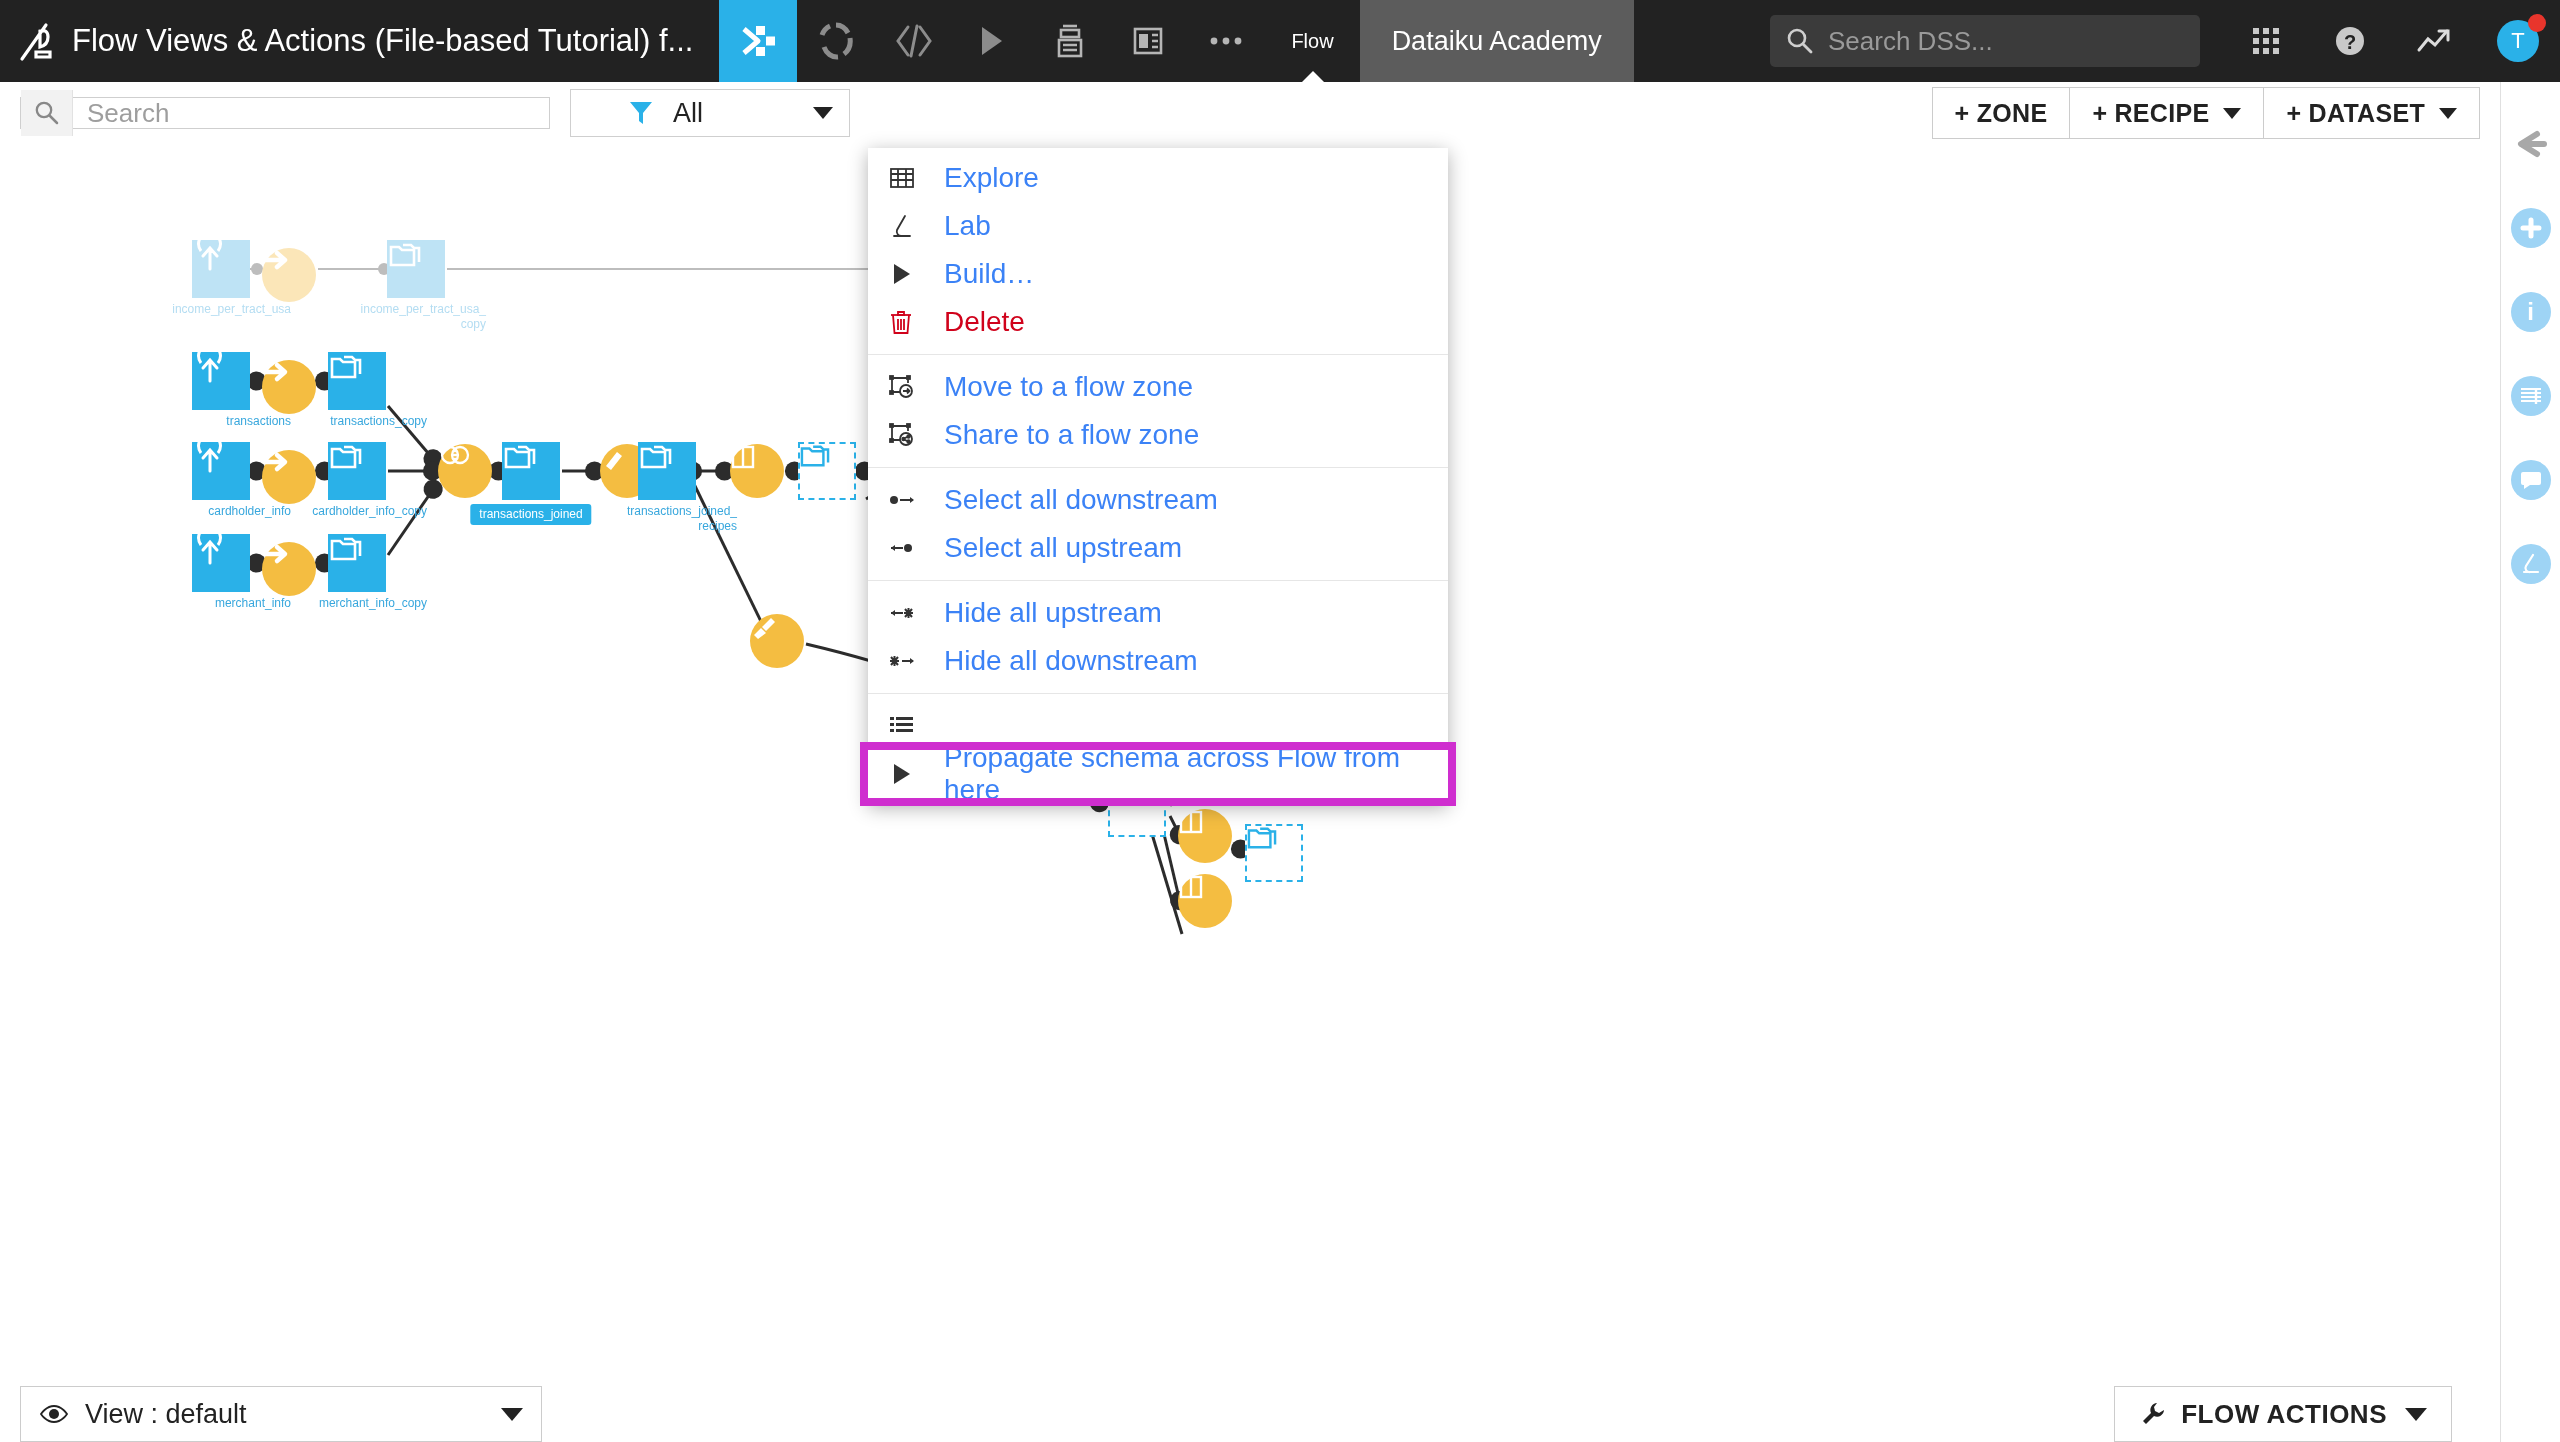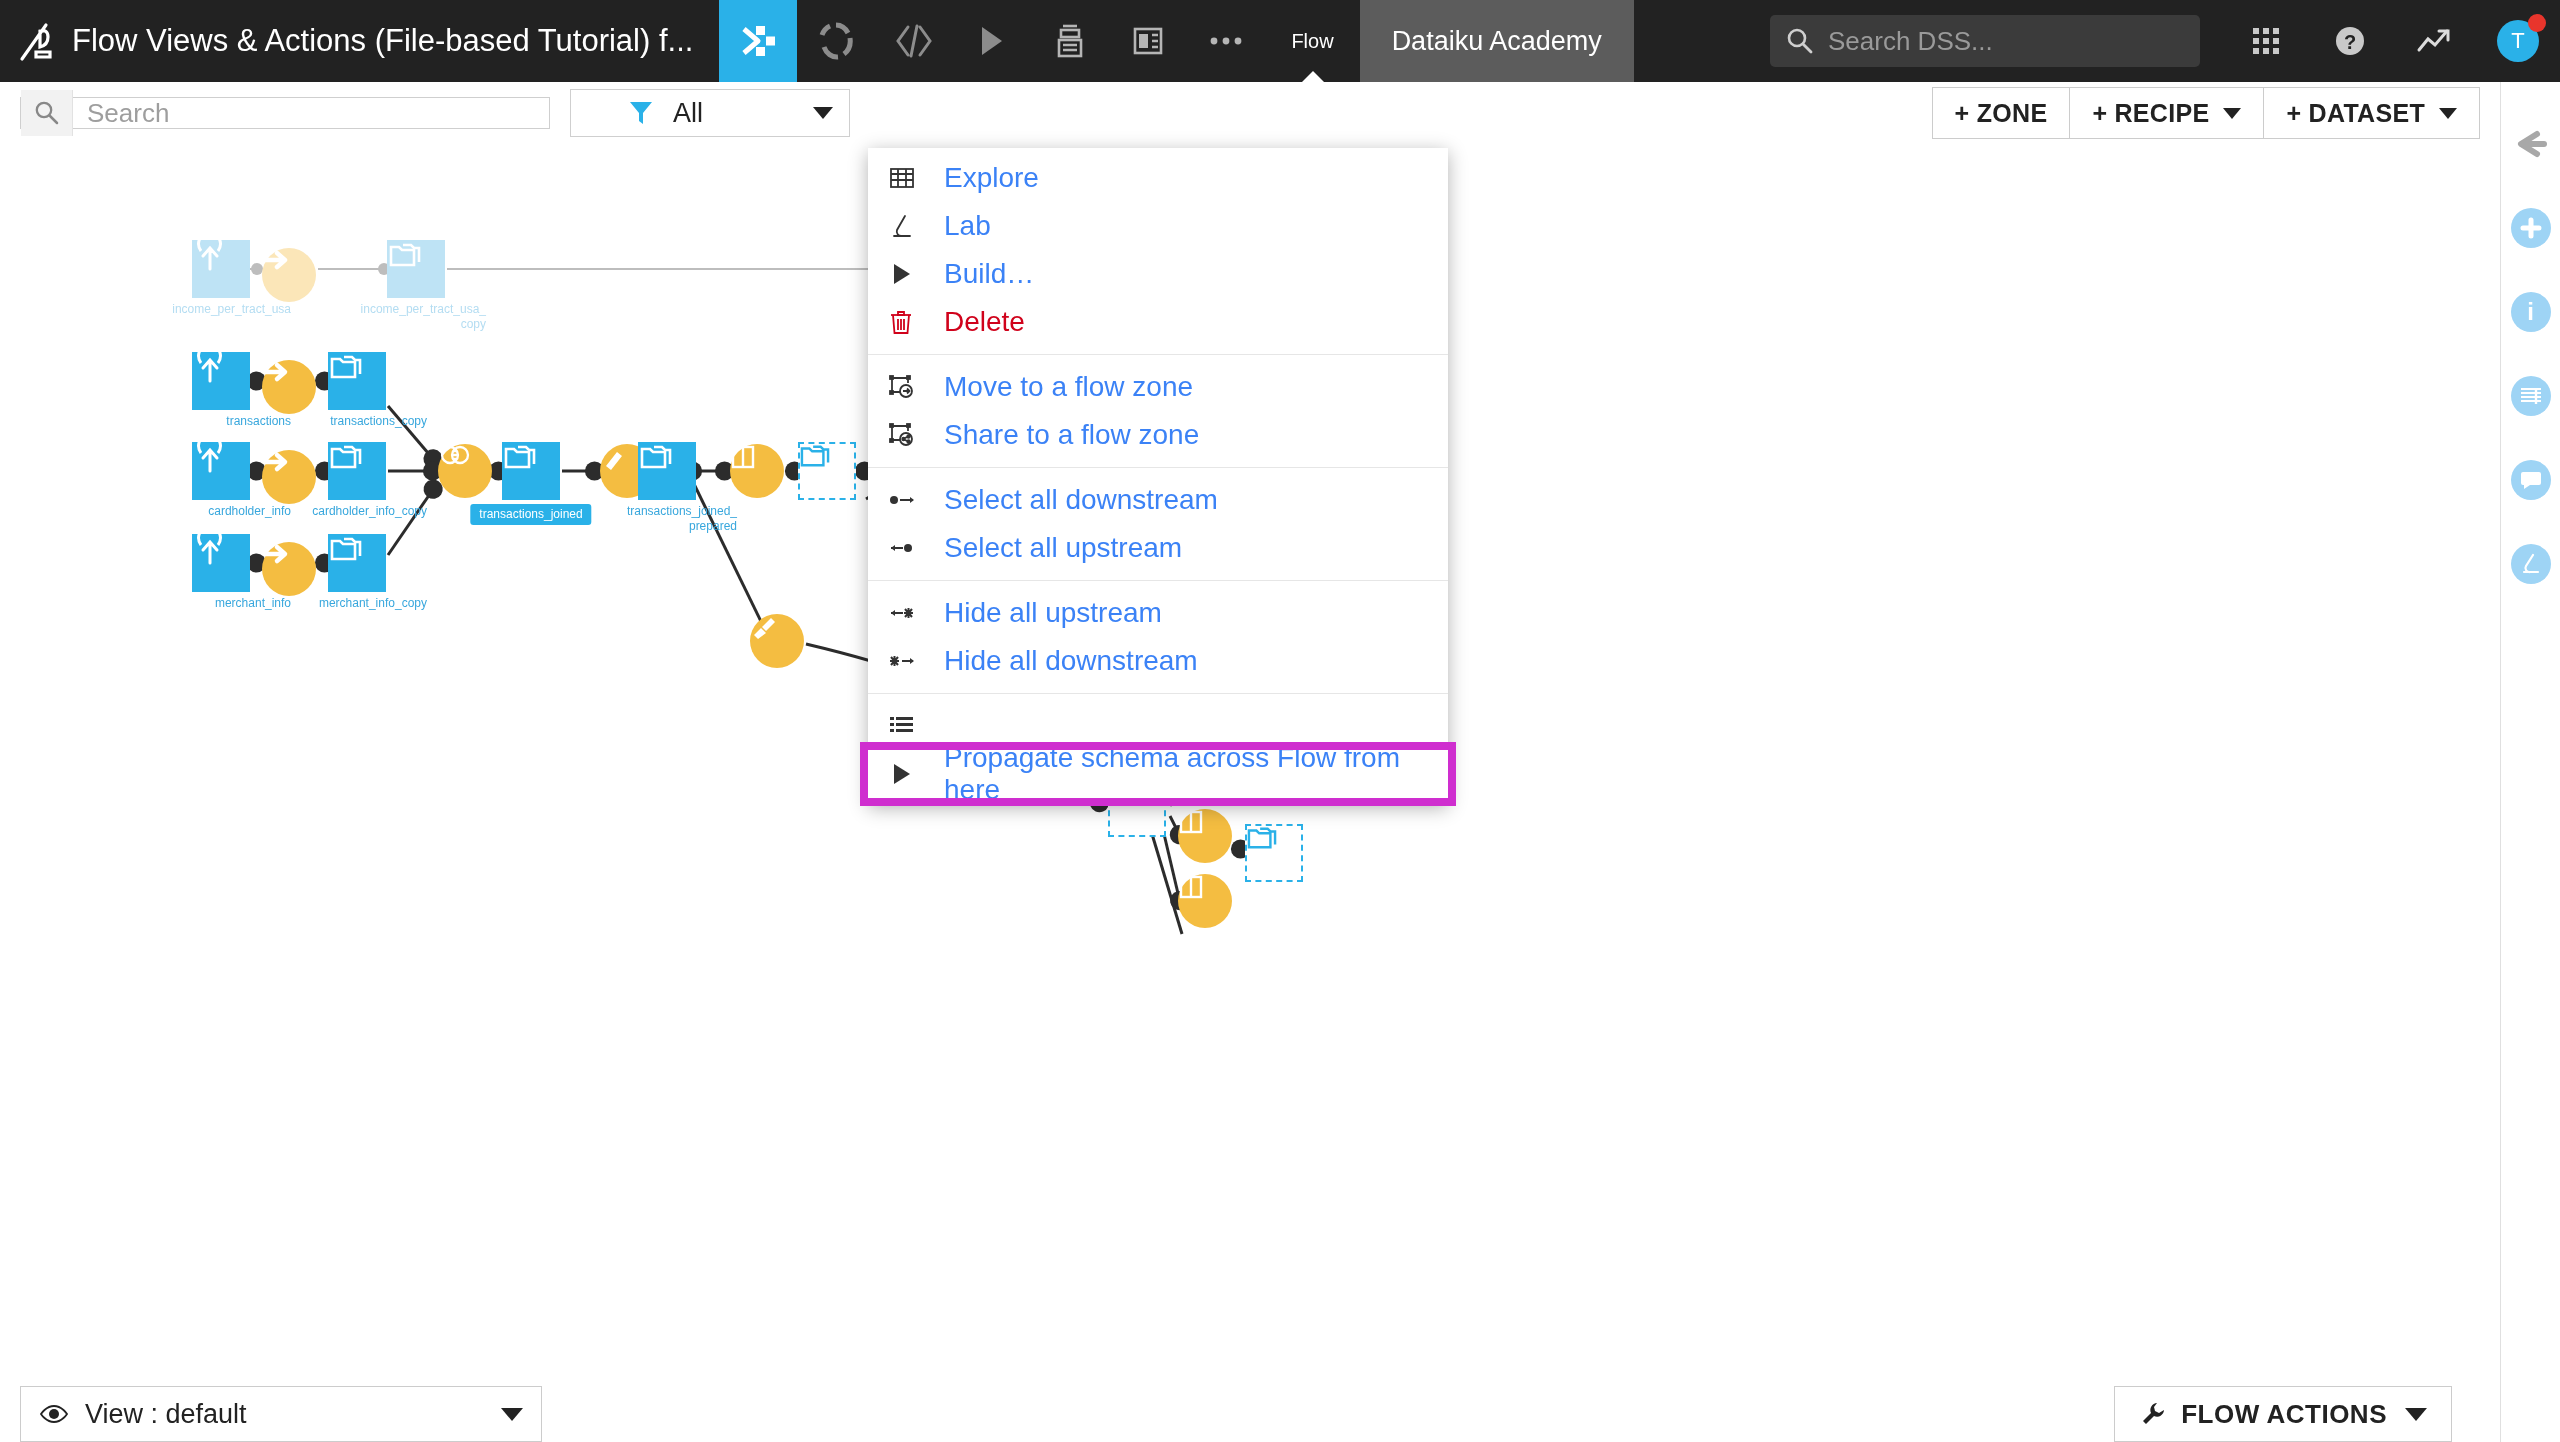--- a/index.html
+++ b/index.html
@@ -654,21 +654,21 @@
   <div class="node" style="left:638px;top:298px">
     <div class="ds-box">
       <svg width="36" height="30" viewBox="0 0 36 30">
           <g stroke="#fff" stroke-width="2.6" fill="none">
             <path d="M4 25 V7 h8 l3 3 h12 v15 z"></path>
             <path d="M16 5 h8 l3 3 h5 v14"></path>
           </g>
         </svg>
     </div>
     <div class="nlabel" style="top:62px">transactions_joined_
-prepared</div>
+recipes</div>
   </div>
 
   <div class="node" style="left:730px;top:300px">
     <div class="rc-circle">
       <svg width="26" height="26" viewBox="0 0 26 26">
           <g stroke="#fff" stroke-width="2.4" fill="none">
             <rect x="3" y="3" width="20" height="20"></rect>
             <path d="M13 3 v20"></path>
           </g>
         </svg>

